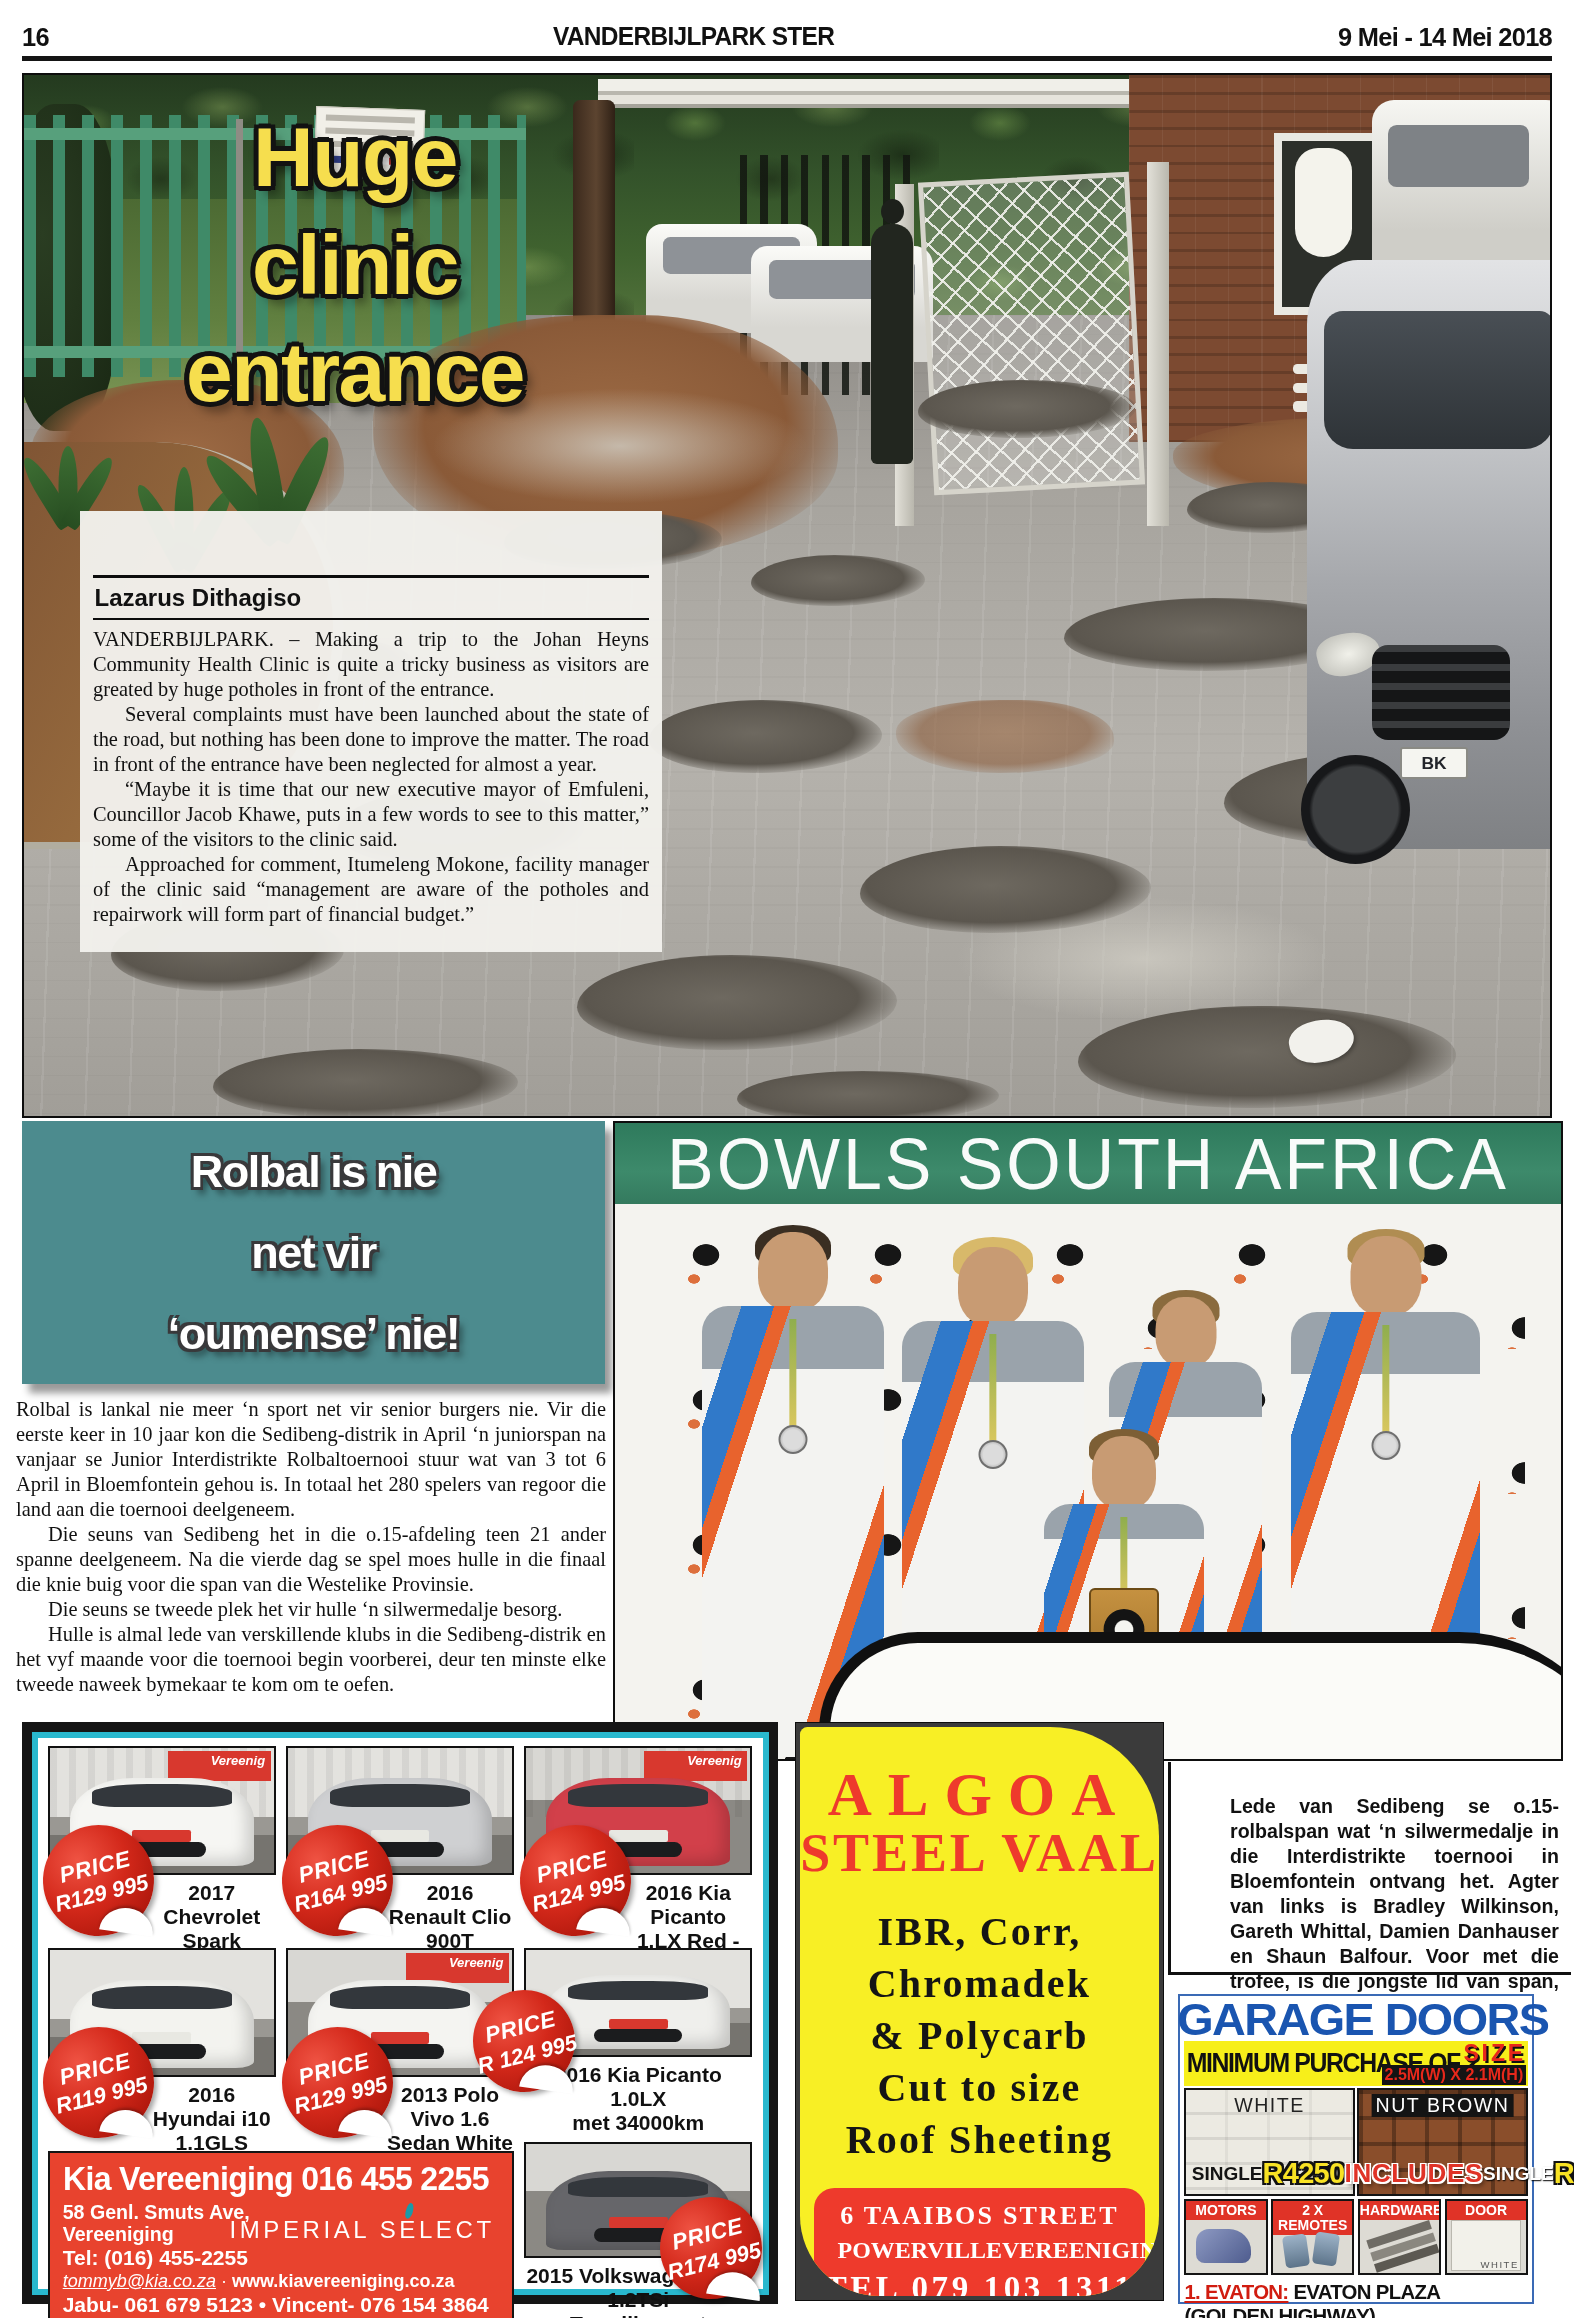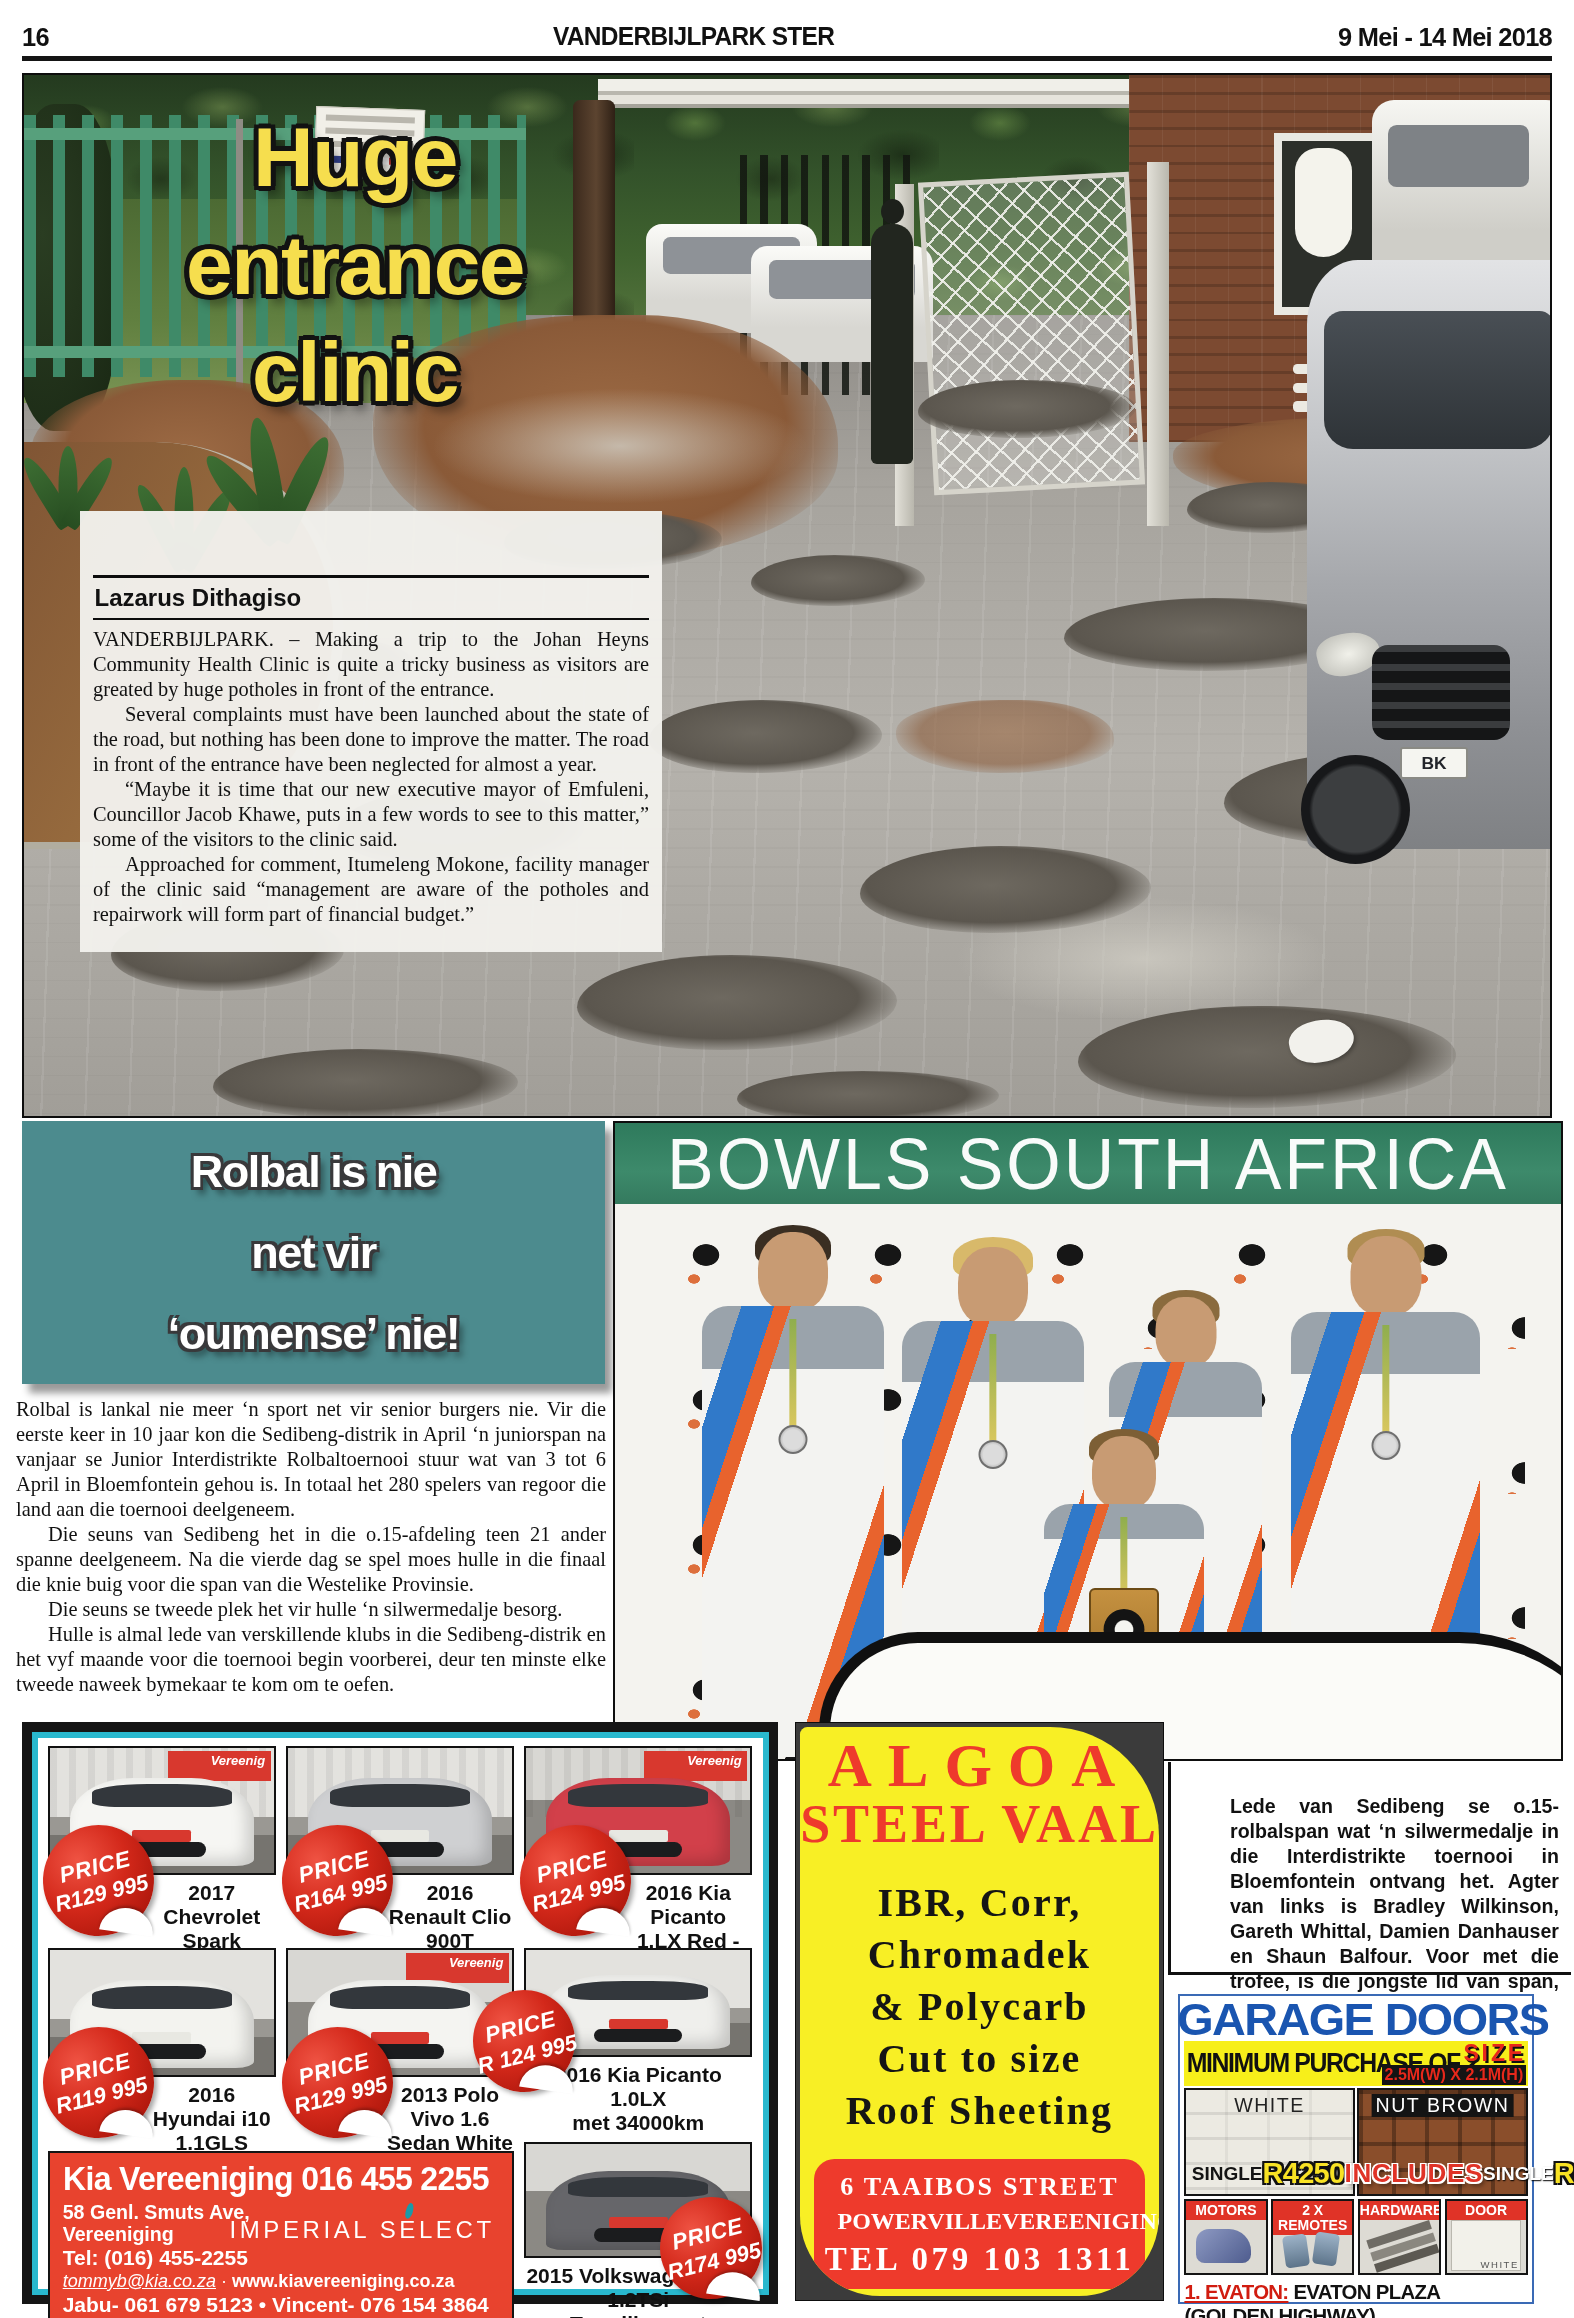--- a/index.html
+++ b/index.html
@@ -193,21 +193,21 @@
   .kia-footer .em .web { font-weight:bold; }
   .kia-footer .c { font-size:21px; font-weight:bold; line-height:25px; }
   .kia-brand { position:absolute; right:17.4px; top:63px; color:#fff; font-size:24px; letter-spacing:3.6px; white-space:nowrap; }
   .kia-brand::before { content:""; position:absolute; right:81px; top:-13px; width:7.3px; height:16px; background:#1b9aa8;
     transform:rotate(18deg); border-radius:40% 60% 50% 50%; }
 
   
   .algoa { position:absolute; left:795px; top:1722px; width:369px; height:579px; background:#3b3b3b; border:1.5px solid #0d0d0d; padding:3.6px; }
   .algoa-inner { width:100%; height:100%; background:#f8ef25; border-radius:7.3px 109px 80px 80px; overflow:hidden;
     font-family:"Liberation Serif", serif; text-align:center; }
-  .algoa-t1 { margin-top:8px; color:#ee3a2c; font-weight:bold; font-size:61px; letter-spacing:16px; line-height:1; }
+  .algoa-t1 { margin-top:37px; color:#ee3a2c; font-weight:bold; font-size:61px; letter-spacing:16px; line-height:1; }
   .algoa-t2 { color:#ee3a2c; font-weight:bold; font-size:54px; letter-spacing:2.9px; line-height:1.05; }
   .algoa-body { margin-top:25px; color:#151515; font-weight:bold; font-size:40px; line-height:52px; letter-spacing:2.2px; }
   .algoa-red { margin:22px 14.5px 0; background:#ee3a2c; border-radius:20.4px; color:#fff; padding:13px 4.4px 11.6px; font-weight:bold; }
   .algoa-red .l1 { font-size:26px; letter-spacing:2.2px; }
   .algoa-red .l2 { display:flex; justify-content:space-between; padding:0 19px; font-size:24px; margin-top:5.8px; }
   .algoa-red .l3 { font-size:33px; letter-spacing:3.6px; margin-top:5.8px; }
 
   
   .vrule { position:absolute; left:1168px; top:1762px; width:2.9px; height:211px; background:#101010; }
   .hrule { position:absolute; left:1168px; top:1972px; width:403px; height:2.9px; background:#101010; }
@@ -348,22 +348,22 @@
     <div class="body"></div>
     <div class="ws"></div>
     <div class="hl"></div>
     <div class="gr"></div>
     <div class="pl">BK</div>
     <div class="wh"></div>
   </div>
 
   <div class="headline1">
     <div>Huge</div>
+    <div>clinic</div>
     <div>entrance</div>
-    <div>clinic</div>
   </div>
 
   <div class="art1">
     <div class="rule-top"></div>
     <div class="byline">Lazarus Dithagiso</div>
     <div class="serifbody">
       <p>VANDERBIJLPARK. – Making a trip to the Johan Heyns Community Health Clinic is quite a tricky business as visitors are greated by huge potholes in front of the entrance.</p>
       <p class="ind">Several complaints must have been launched about the state of the road, but nothing has been done to improve the matter. The road in front of the entrance have been neglected for almost a year.</p>
       <p class="ind">“Maybe it is time that our new executive mayor of Emfuleni, Councillor Jacob Khawe, puts in a few words to see to this matter,” some of the visitors to the clinic said.</p>
       <p class="ind">Approached for comment, Itumeleng Mokone, facility manager of the clinic said “management are aware of the potholes and repairwork will form part of financial budget.”</p>

